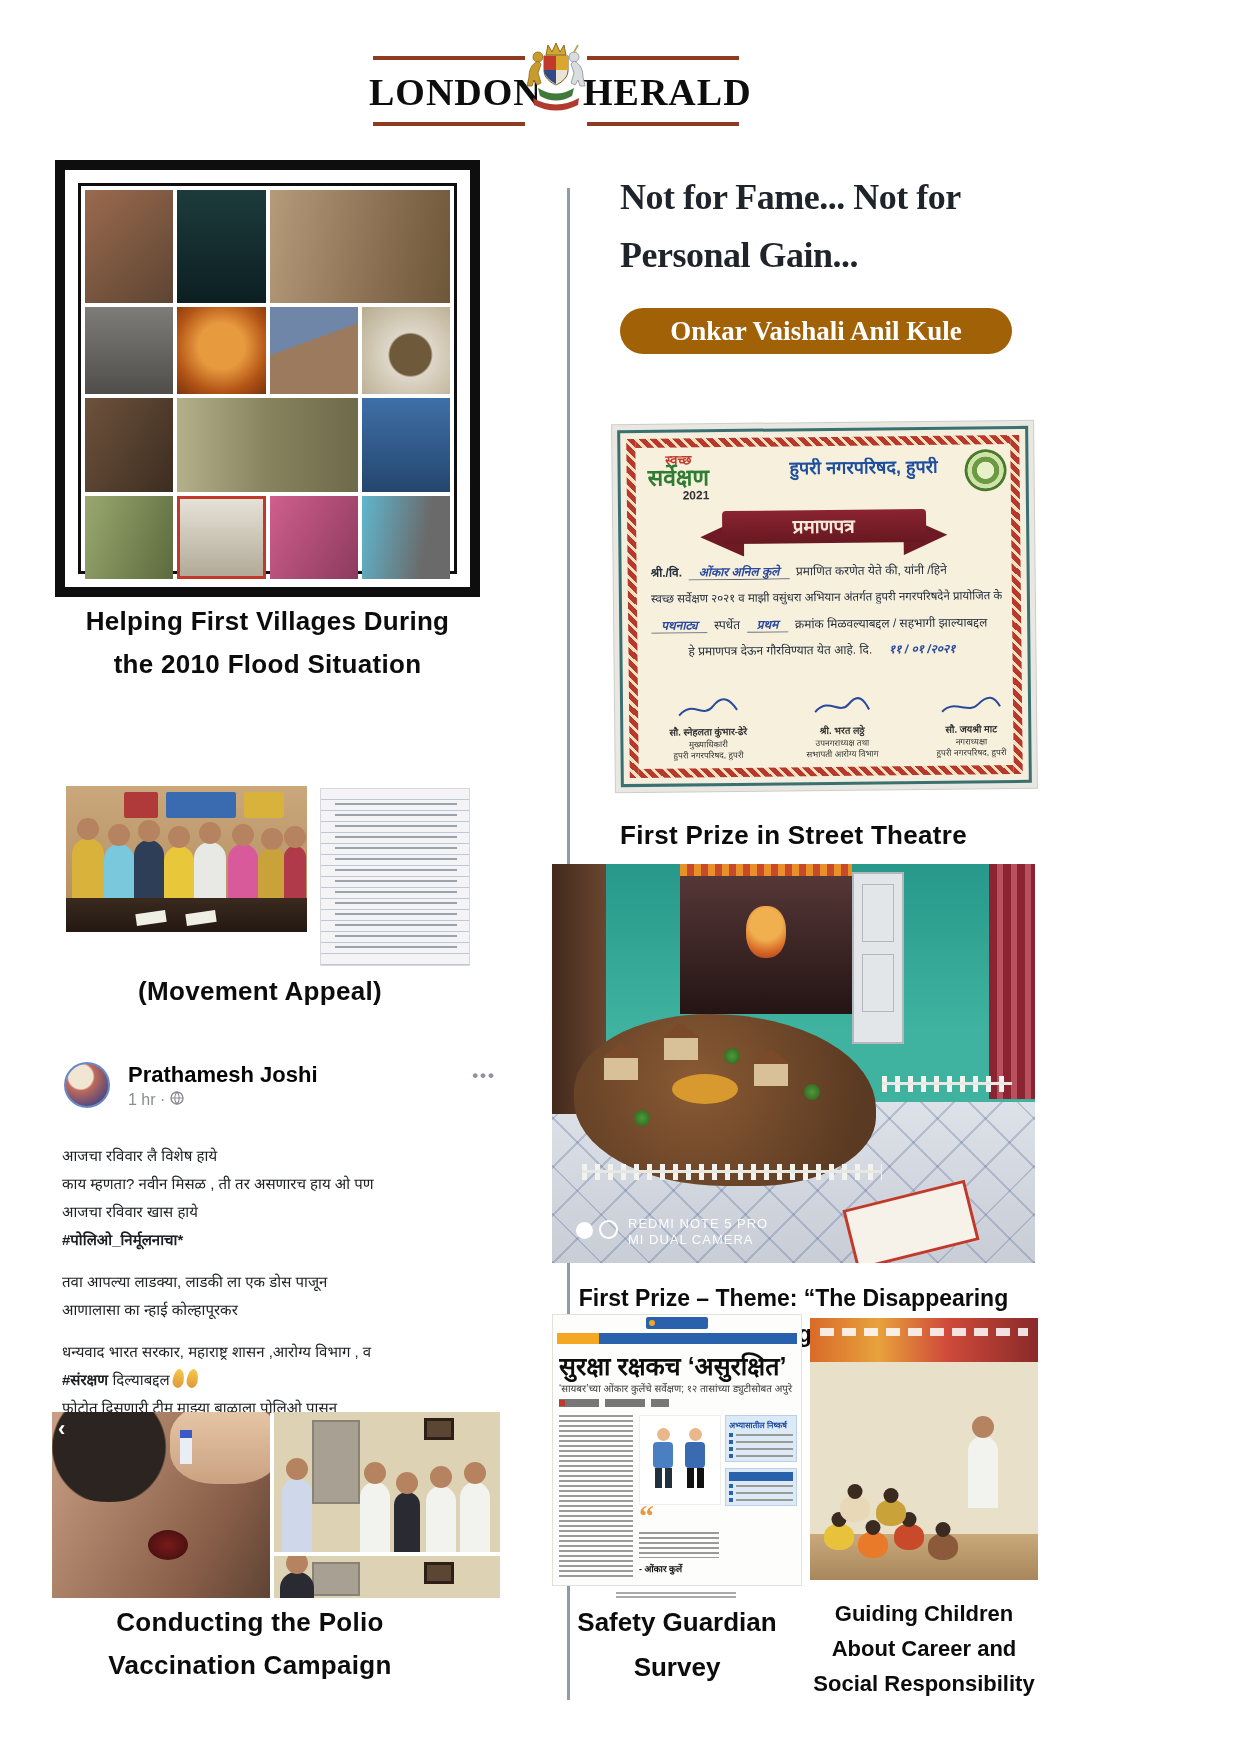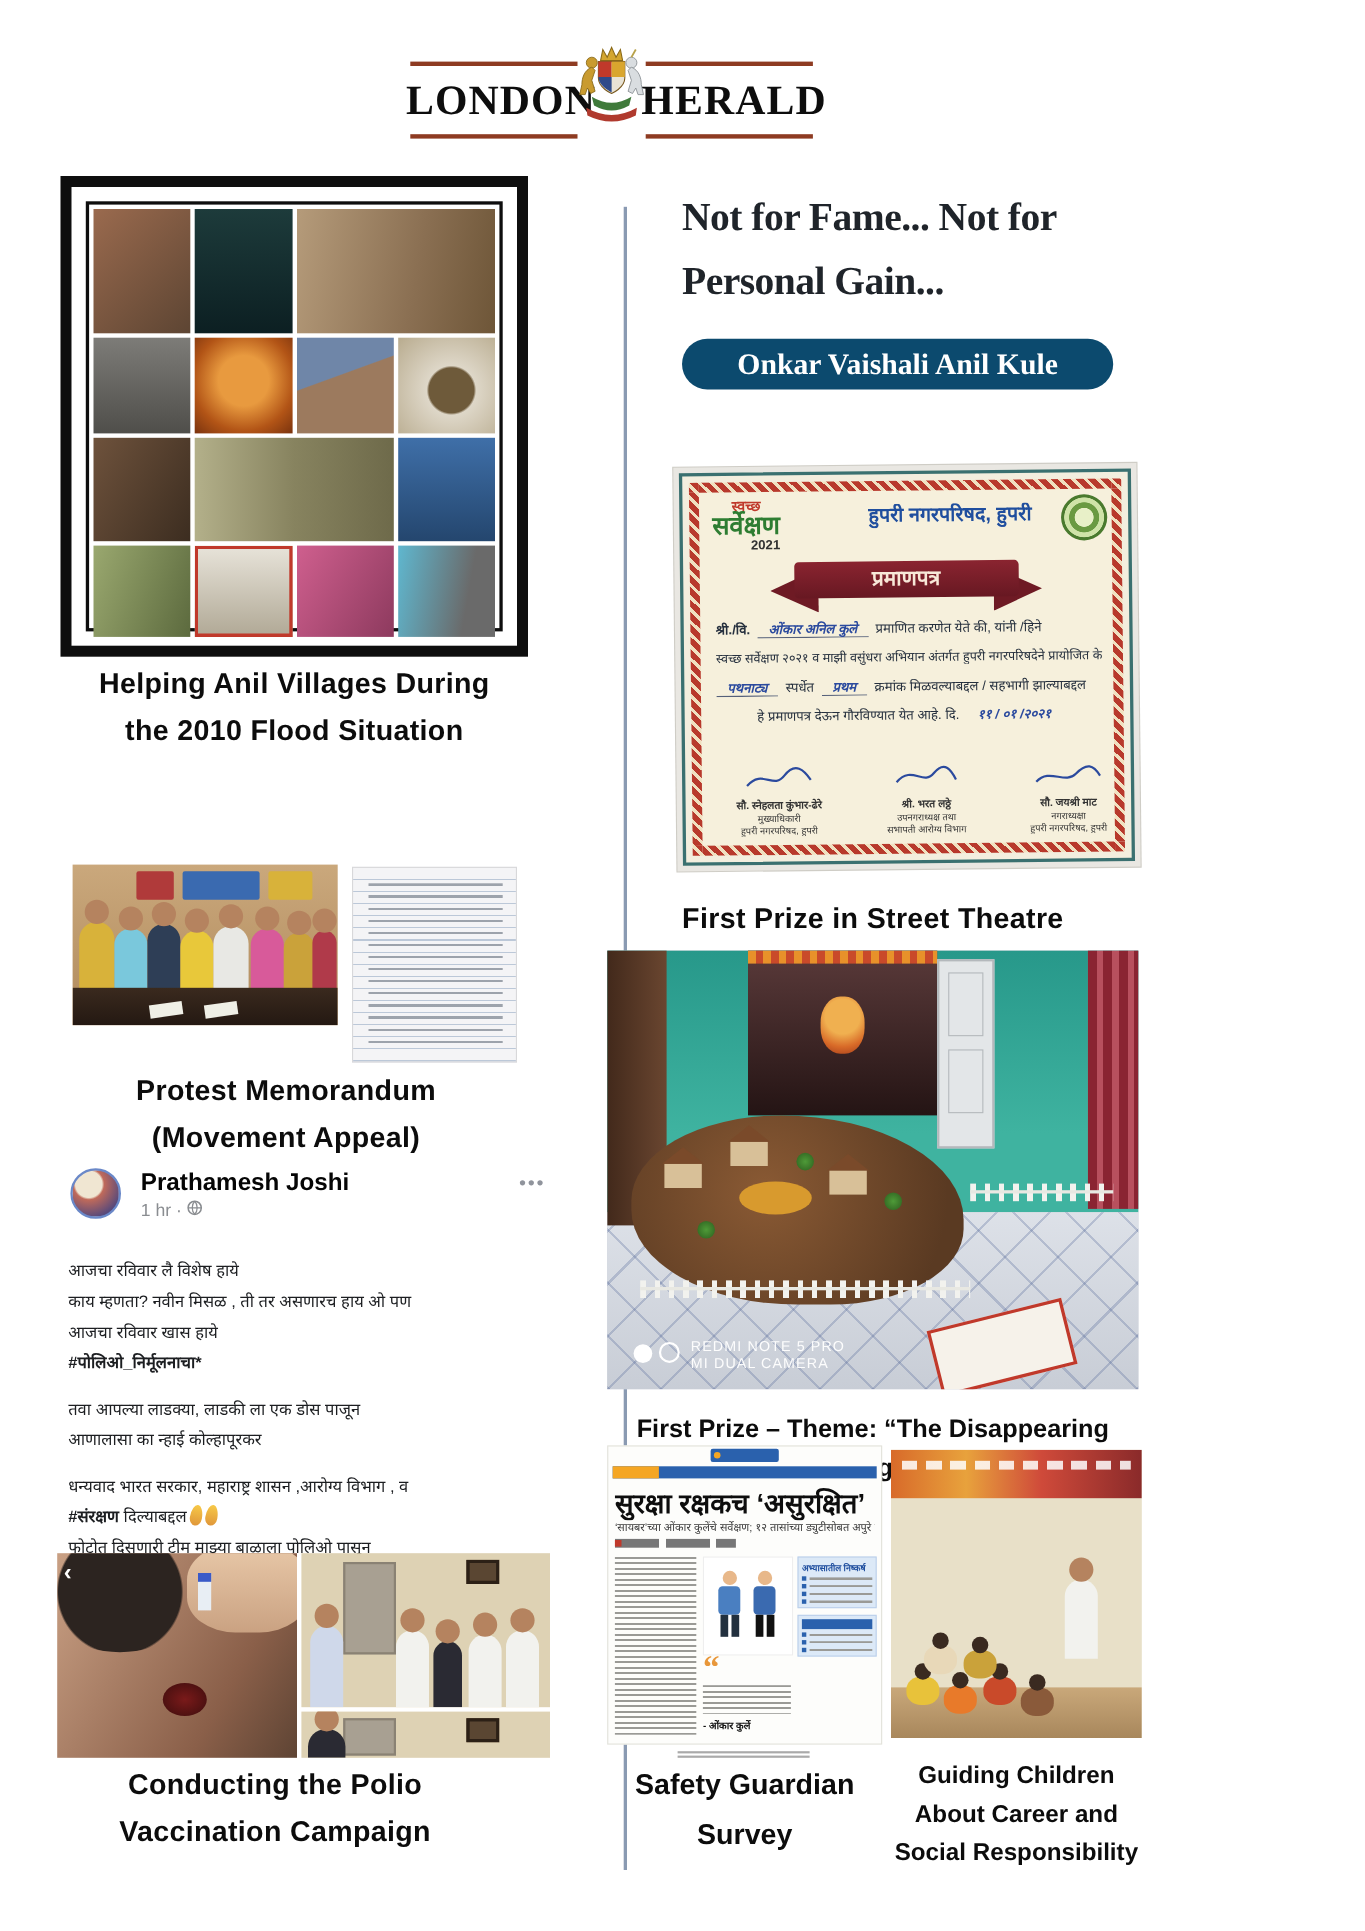--- a/index.html
+++ b/index.html
@@ -90,21 +90,21 @@
   .clinic{position:absolute;background:#ded2b4;overflow:hidden}
   #polio-rt{left:222px;top:0;width:226px;height:140px}
   #polio-rb{left:222px;top:144px;width:226px;height:42px}
   .clinic .door{position:absolute;left:38px;top:8px;width:44px;height:80px;background:#a8a092;border:2px solid #8a8274}
   .clinic .frame2{position:absolute;top:6px;width:30px;height:22px;background:#5a4632;box-shadow:inset 0 0 0 3px #2c2016}
 
   
   #divider{position:absolute;left:567px;top:188px;width:3px;height:1512px;background:#8a9ab2}
   #headline{position:absolute;left:620px;top:168px;font-family:"Liberation Serif",serif;font-weight:700;
             color:#1f242a;font-size:36px;line-height:58px;letter-spacing:-.5px;white-space:nowrap}
-  #name-pill{position:absolute;left:620px;top:308px;width:392px;height:46px;border-radius:24px;background:#0c4a6e;
+  #name-pill{position:absolute;left:620px;top:308px;width:392px;height:46px;border-radius:24px;background:#a16207;
              color:#fff;font-family:"Liberation Serif",serif;font-weight:700;font-size:27px;
              text-align:center;line-height:46px;overflow:hidden}
 
   
   #certificate{position:absolute;left:614px;top:423px;width:421px;height:367px;background:#e9e7e2;
                padding:5px;box-sizing:border-box;transform:rotate(-.6deg);box-shadow:0 0 0 1px #cfcdc6}
   .cert-frame{border:3px solid #3a7070;height:100%;box-sizing:border-box;background:#f3eede;padding:6px}
   .cert-border{height:100%;box-sizing:border-box;position:relative;overflow:hidden;background:#f6f0dc;
                border:9px solid transparent;
                border-image:repeating-linear-gradient(45deg,#b8392c 0 5px,#f0e0c0 5px 8px) 9}
@@ -263,21 +263,21 @@
           <div></div>
         <div></div>
           <div></div>
         <div></div>
           <div></div>
       </div>
     </div>
   </div>
 
   <div class="cap cap26" id="cap-flood">
-    <div>Helping Anil Villages During</div>
+    <div>Helping First Villages During</div>
     <div>the 2010 Flood Situation</div>
   </div>
 
   <div id="photo-memo">
     <div class="poster" style="left:58px;width:34px;background:#b03a3a"></div>
     <div class="poster" style="left:100px;width:70px;background:#3a6ab0"></div>
     <div class="poster" style="left:178px;width:40px;background:#d8b23a"></div>
     <div class="person" style="--c:#d8b23a;left:6px;bottom:30px;width:32px;height:64px"></div>
     <div class="person" style="--c:#7ac8dc;left:38px;bottom:30px;width:30px;height:58px"></div>
     <div class="person" style="--c:#2e3e56;left:68px;bottom:30px;width:30px;height:62px"></div>
@@ -289,21 +289,20 @@
     <div class="desk"></div>
     <div class="paper" style="left:70px"></div>
     <div class="paper" style="left:120px"></div>
   </div>
 
   <div id="photo-letter">
     <div class="scribble"></div>
   </div>
 
   <div class="cap cap26" id="cap-memo">
-    <div>Protest Memorandum</div>
     <div>(Movement Appeal)</div>
   </div>
 
   <div id="fb-post">
     <div id="fb-avatar"></div>
     <div id="fb-author">Prathamesh Joshi</div>
     <div id="fb-meta">
       <span>1 hr ·</span>
       <span>
         <svg width="14" height="14" viewBox="0 0 14 14">

